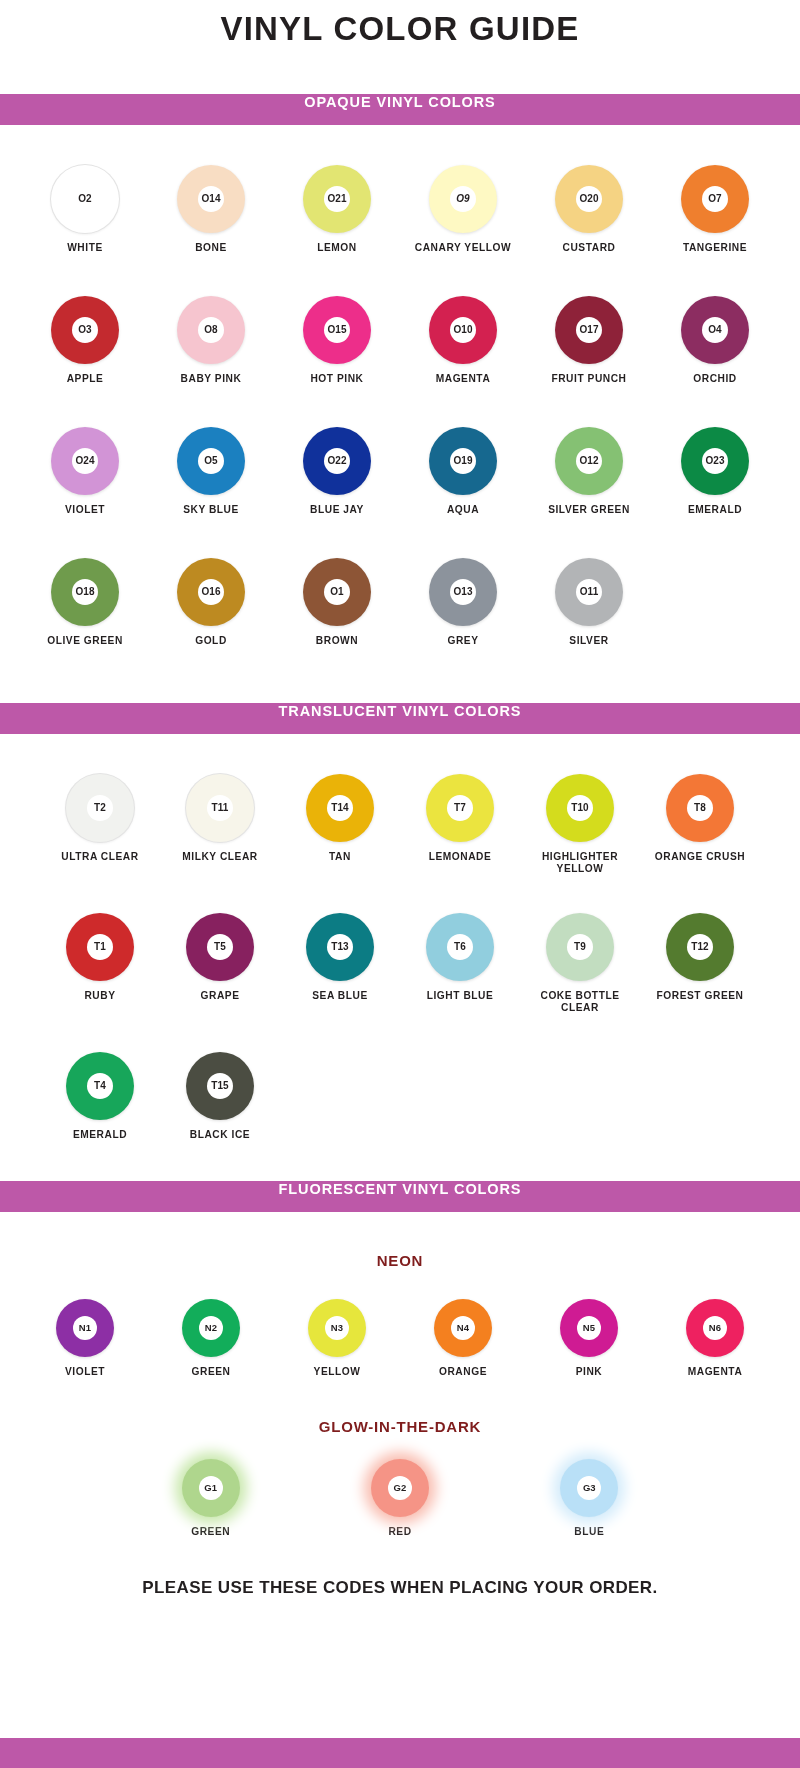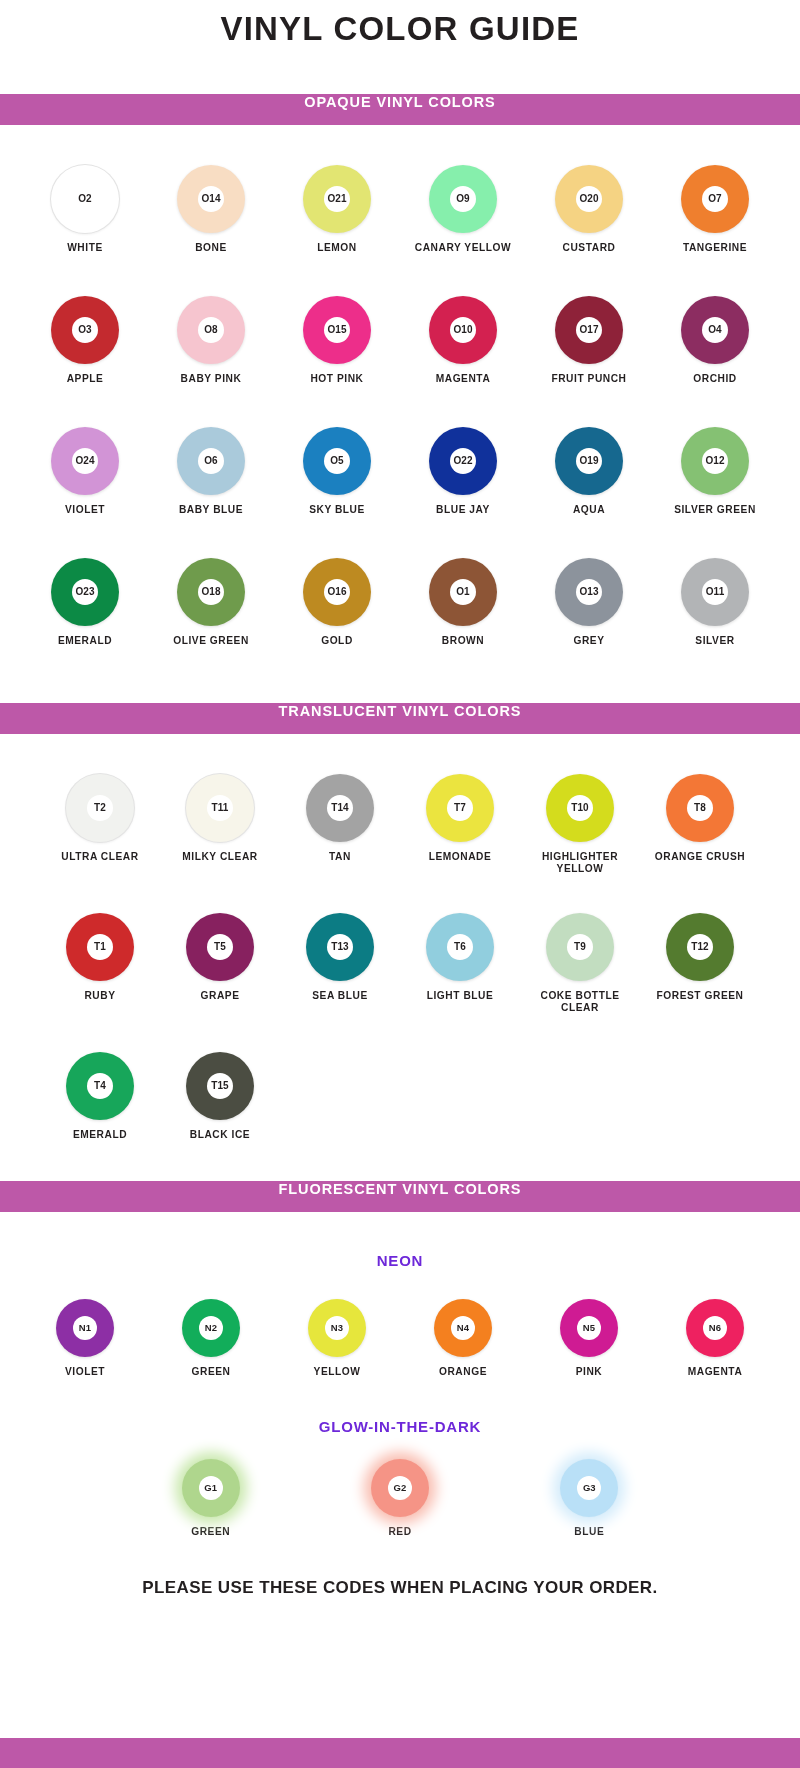--- a/index.html
+++ b/index.html
@@ -115,21 +115,21 @@
     text-align: center;
     line-height: 12px;
     max-width: 110px;
   }
 
   .subhead {
     text-align: center;
     font-size: 15px;
     font-weight: bold;
     letter-spacing: 0.8px;
-    color: #6d28d9;
+    color: #7f1d1d;
   }
 
   .footer-note {
     text-align: center;
     font-size: 17px;
     font-weight: bold;
     letter-spacing: 0.4px;
     color: #231f20;
   }
 
@@ -182,21 +182,21 @@
     <div class="swatch">
       <div class="disc-wrap">
         <div class="disc" style="background: rgb(226, 229, 114); box-shadow: rgba(0, 0, 0, 0.13) 0px 1px 3px;">
           <div class="code">O21</div>
         </div>
       </div>
       <div class="caption">LEMON</div>
     </div>
     <div class="swatch">
       <div class="disc-wrap">
-        <div class="disc" style="background: #86efac; box-shadow: rgba(0, 0, 0, 0.13) 0px 1px 3px;">
+        <div class="disc" style="background: #fef9c3; box-shadow: rgba(0, 0, 0, 0.13) 0px 1px 3px; font-style: italic;">
           <div class="code">O9</div>
         </div>
       </div>
       <div class="caption">CANARY YELLOW</div>
     </div>
     <div class="swatch">
       <div class="disc-wrap">
         <div class="disc" style="background: rgb(245, 211, 131); box-shadow: rgba(0, 0, 0, 0.13) 0px 1px 3px;">
           <div class="code">O20</div>
         </div>
@@ -259,28 +259,20 @@
       </div>
       <div class="caption">ORCHID</div>
     </div>
     <div class="swatch">
       <div class="disc-wrap">
         <div class="disc" style="background: rgb(210, 148, 214); box-shadow: rgba(0, 0, 0, 0.13) 0px 1px 3px;">
           <div class="code">O24</div>
         </div>
       </div>
       <div class="caption">VIOLET</div>
-    </div>
-    <div class="swatch">
-      <div class="disc-wrap">
-        <div class="disc" style="background: rgb(170, 202, 219); box-shadow: rgba(0, 0, 0, 0.13) 0px 1px 3px;">
-          <div class="code">O6</div>
-        </div>
-      </div>
-      <div class="caption">BABY BLUE</div>
     </div>
     <div class="swatch">
       <div class="disc-wrap">
         <div class="disc" style="background: rgb(27, 128, 192); box-shadow: rgba(0, 0, 0, 0.13) 0px 1px 3px;">
           <div class="code">O5</div>
         </div>
       </div>
       <div class="caption">SKY BLUE</div>
     </div>
     <div class="swatch">
@@ -377,21 +369,21 @@
     <div class="swatch">
       <div class="disc-wrap">
         <div class="disc" style="background: rgb(247, 245, 234); box-shadow: rgb(227, 227, 227) 0px 0px 0px 1px, rgba(0, 0, 0, 0.1) 0px 1px 3px;">
           <div class="code">T11</div>
         </div>
       </div>
       <div class="caption">MILKY CLEAR</div>
     </div>
     <div class="swatch">
       <div class="disc-wrap">
-        <div class="disc" style="background: #a3a3a3; box-shadow: rgba(0, 0, 0, 0.13) 0px 1px 3px;">
+        <div class="disc" style="background: #eab308; box-shadow: rgba(0, 0, 0, 0.13) 0px 1px 3px;">
           <div class="code">T14</div>
         </div>
       </div>
       <div class="caption">TAN</div>
     </div>
     <div class="swatch">
       <div class="disc-wrap">
         <div class="disc" style="background: rgb(235, 228, 63); box-shadow: rgba(0, 0, 0, 0.13) 0px 1px 3px;">
           <div class="code">T7</div>
         </div>

